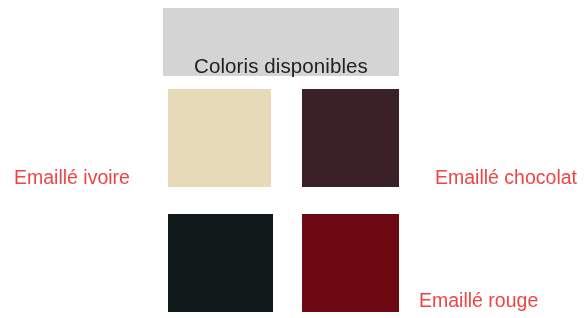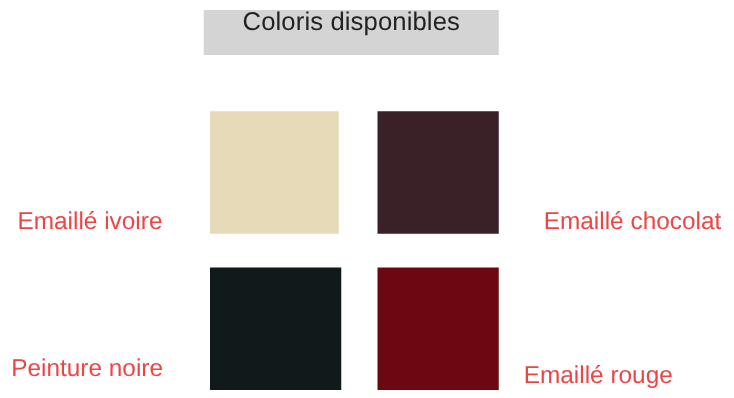--- a/index.html
+++ b/index.html
@@ -19,24 +19,24 @@
     height: 318px;
     background: #ffffff;
   }
 
   
   .banner {
     position: absolute;
     left: 163px;
     top: 8px;
     width: 236px;
-    height: 36px;
+    height: 68px;
     background: #d4d4d4;
     display: flex;
-    align-items: flex-start;
+    align-items: flex-end;
     justify-content: center;
     box-sizing: border-box;
   }
   .banner-title {
     font-size: 20.5px;
     color: #222222;
     letter-spacing: 0.1px;
     line-height: 1;
     white-space: nowrap;
   }
@@ -111,17 +111,16 @@
   <div class="swatch sw-chocolat" style="background-color: rgb(58, 33, 40);"></div>
 
   <div class="swatch sw-noire" style="background-color: rgb(16, 26, 26);"></div>
 
   <div class="swatch sw-rouge" style="background-color: rgb(108, 8, 18);"></div>
 
   <div class="label lbl-ivoire">Emaillé ivoire</div>
 
   <div class="label lbl-chocolat">Emaillé chocolat</div>
 
-  <div class="label lbl-noire">Peinture noire</div>
 
   <div class="label lbl-rouge">Emaillé rouge</div>
 
 </div>
 
 </body></html>

